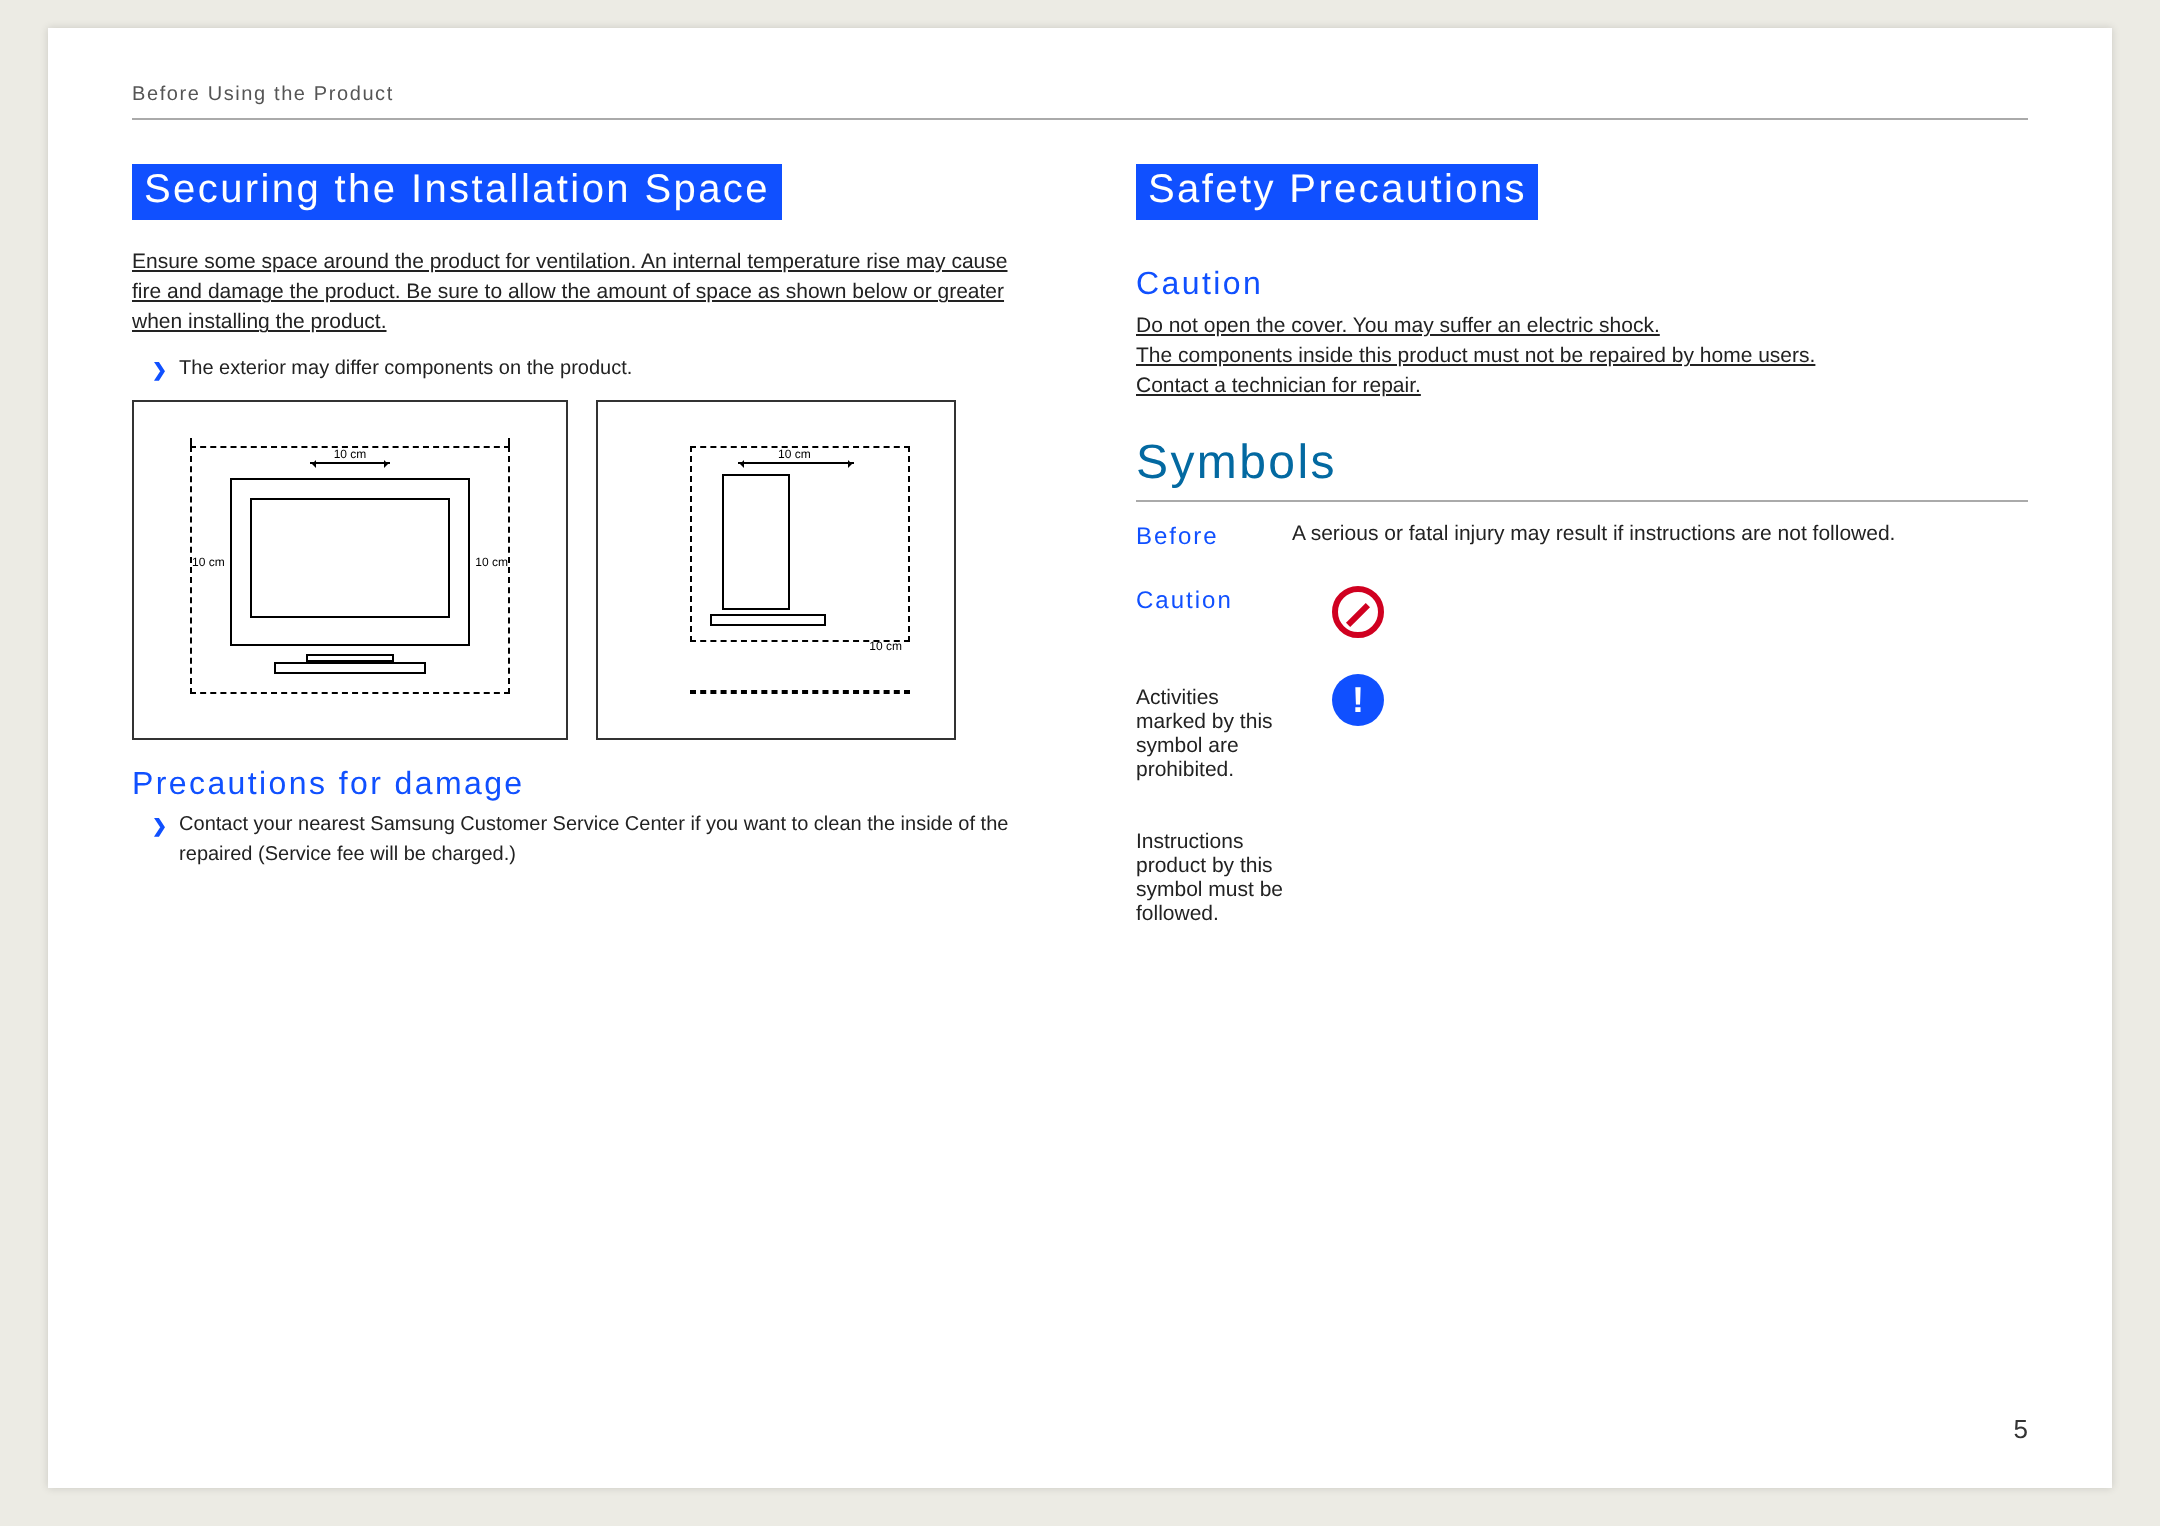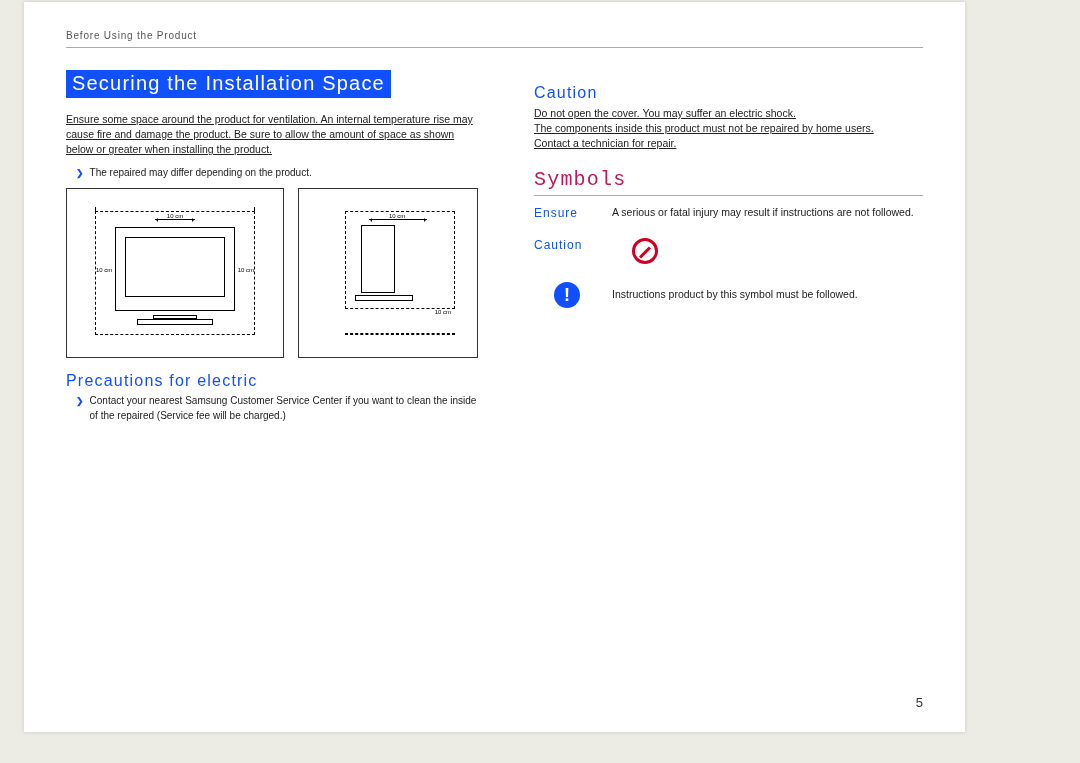--- a/index.html
+++ b/index.html
@@ -4,22 +4,22 @@
 <style>
   * { box-sizing: border-box; }
   html, body { margin:0; padding:0; }
   body {
     width:1080px; height:763px;
     background:#ecebe4;
     font-family: Arial, Helvetica, sans-serif;
     color:#222;
   }
   .page {
-    position:absolute; left:24px; top:2px;
-    width:941px; height:730px;
+    position:absolute; left:24px; top:14px;
+    width:1032px; height:730px;
     background:#fff;
     box-shadow:0 0 4px rgba(0,0,0,0.15);
     padding:28px 42px 24px 42px;
   }
   .chapter {
     font-size:10px; letter-spacing:0.8px; color:#555;
     padding-bottom:6px; border-bottom:1px solid #aaa;
   }
   .cols { display:flex; gap:56px; margin-top:22px;justify-content:center; }
   .col { flex:1 1 0; }
@@ -28,21 +28,21 @@
     background:#1050ff; color:#fff;
     font-size:20px; letter-spacing:1.2px;
     padding:2px 6px 3px 6px; margin:0 0 10px 0;
   }
   .p { font-size:10.5px; line-height:1.45; margin:4px 0 8px 0;text-decoration:underline; }
   .bul { display:flex; gap:6px; font-size:10px; line-height:1.45; margin:2px 0 4px 10px;}
   .bul .chev { color:#1050ff; font-weight:bold; font-size:9px; line-height:1.6; }
   .figrow { display:flex; gap:14px; margin:8px 0 14px 0; }
   .figbox { border:1px solid #333; width:218px; height:170px; position:relative; }
   .h-blue { color:#1050ff; font-size:16px; letter-spacing:1.2px; margin:10px 0 4px 0; font-weight:normal;}
-  .h-black { font-size:20px; letter-spacing:1.2px; margin:16px 0 4px 0; color:#be185d;font-family:Liberation Mono, monospace;}
+  .h-black { font-size:24px; letter-spacing:1.2px; margin:16px 0 4px 0; color:#0369a1;}
   .hr { border:0; border-top:1px solid #aaa; margin:2px 0 10px 0;}
   .symtbl { display:grid; grid-template-columns:78px 1fr; row-gap:18px; align-items:start; font-size:10.5px;}
   .symkey { color:#1050ff; letter-spacing:1px; font-size:12px; padding-top:0; }
   .icon-prohibit {
     width:26px; height:26px; border:3px solid #d00020; border-radius:50%;
     position:relative; margin-left:20px;
   }
   .icon-prohibit::after{
     content:""; position:absolute; left:3px; right:3px; top:50%; height:3px;
     background:#d00020; transform:rotate(-45deg); transform-origin:center;
@@ -72,21 +72,21 @@
 
   <div class="chapter">Before Using the Product</div>
 
   <div class="cols">
 
     <div class="col">
       <div class="h-outline">Securing the Installation Space</div>
       <div class="p">Ensure some space around the product for ventilation. An internal temperature rise may cause fire and damage the product. Be sure to allow the amount of space as shown below or greater when installing the product.</div>
       <div class="bul">
         <span class="chev">❯</span>
-        <span>The repaired may differ depending on the product.</span>
+        <span>The exterior may differ components on the product.</span>
       </div>
 
       <div class="figrow">
 
         <div class="figbox">
           <div class="outer-dash" style="left:28px;top:22px;right:28px;bottom:22px;"></div>
           <div class="markT" style="left:28px;right:28px;top:18px;"></div>
           <div class="dim" style="left:50%;top:24px;transform:translateX(-50%);">10 cm</div>
           <div class="arrowlr" style="left:88px;right:88px;top:30px;"></div>
           <div class="dim" style="left:29px;top:78px;">10 cm</div>
@@ -101,45 +101,47 @@
           <div class="outer-dash" style="left:46px;top:22px;right:22px;bottom:48px;"></div>
           <div class="dim" style="left:90px;top:24px;">10 cm</div>
           <div class="arrowlr" style="left:70px;right:50px;top:30px;"></div>
           <div class="screen-outer" style="left:62px;top:36px;width:34px;bottom:64px;"></div>
           <div class="stand" style="left:56px;bottom:56px;width:58px;height:6px;"></div>
           <div class="dim" style="right:26px;bottom:42px;">10 cm</div>
           <div class="outer-dash" style="left:46px;right:22px;bottom:22px;height:0;"></div>
         </div>
       </div>
 
-      <div class="h-blue">Precautions for electric</div>
+      <div class="h-blue">Precautions for damage</div>
       <div class="bul">
         <span class="chev">❯</span>
         <span>Contact your nearest Samsung Customer Service Center if you want to clean the inside of the repaired (Service fee will be charged.)</span>
       </div>
     </div>
 
     <div class="col">
+      <div class="h-outline">Safety Precautions</div>
       <div class="h-blue" style="margin-top:14px">Caution</div>
       <div class="p" style="white-space:pre-line">Do not open the cover. You may suffer an electric shock.
 The components inside this product must not be repaired by home users.
 Contact a technician for repair.</div>
 
       <div class="h-black">Symbols</div>
       <hr class="hr">
 
       <div class="symtbl">
-        <div class="symkey">Ensure</div>
+        <div class="symkey">Before</div>
         <div>A serious or fatal injury may result if instructions are not followed.</div>
 
         <div class="symkey">Caution</div>
 
         <div>
             <div class="icon-prohibit"></div>
           </div>
+        <div style="padding-top:6px">Activities marked by this symbol are prohibited.</div>
 
         <div>
             <div class="icon-follow">!</div>
           </div>
         <div style="padding-top:6px">Instructions product by this symbol must be followed.</div>
       </div>
     </div>
   </div>
 
   <div class="pagenum">5</div>

